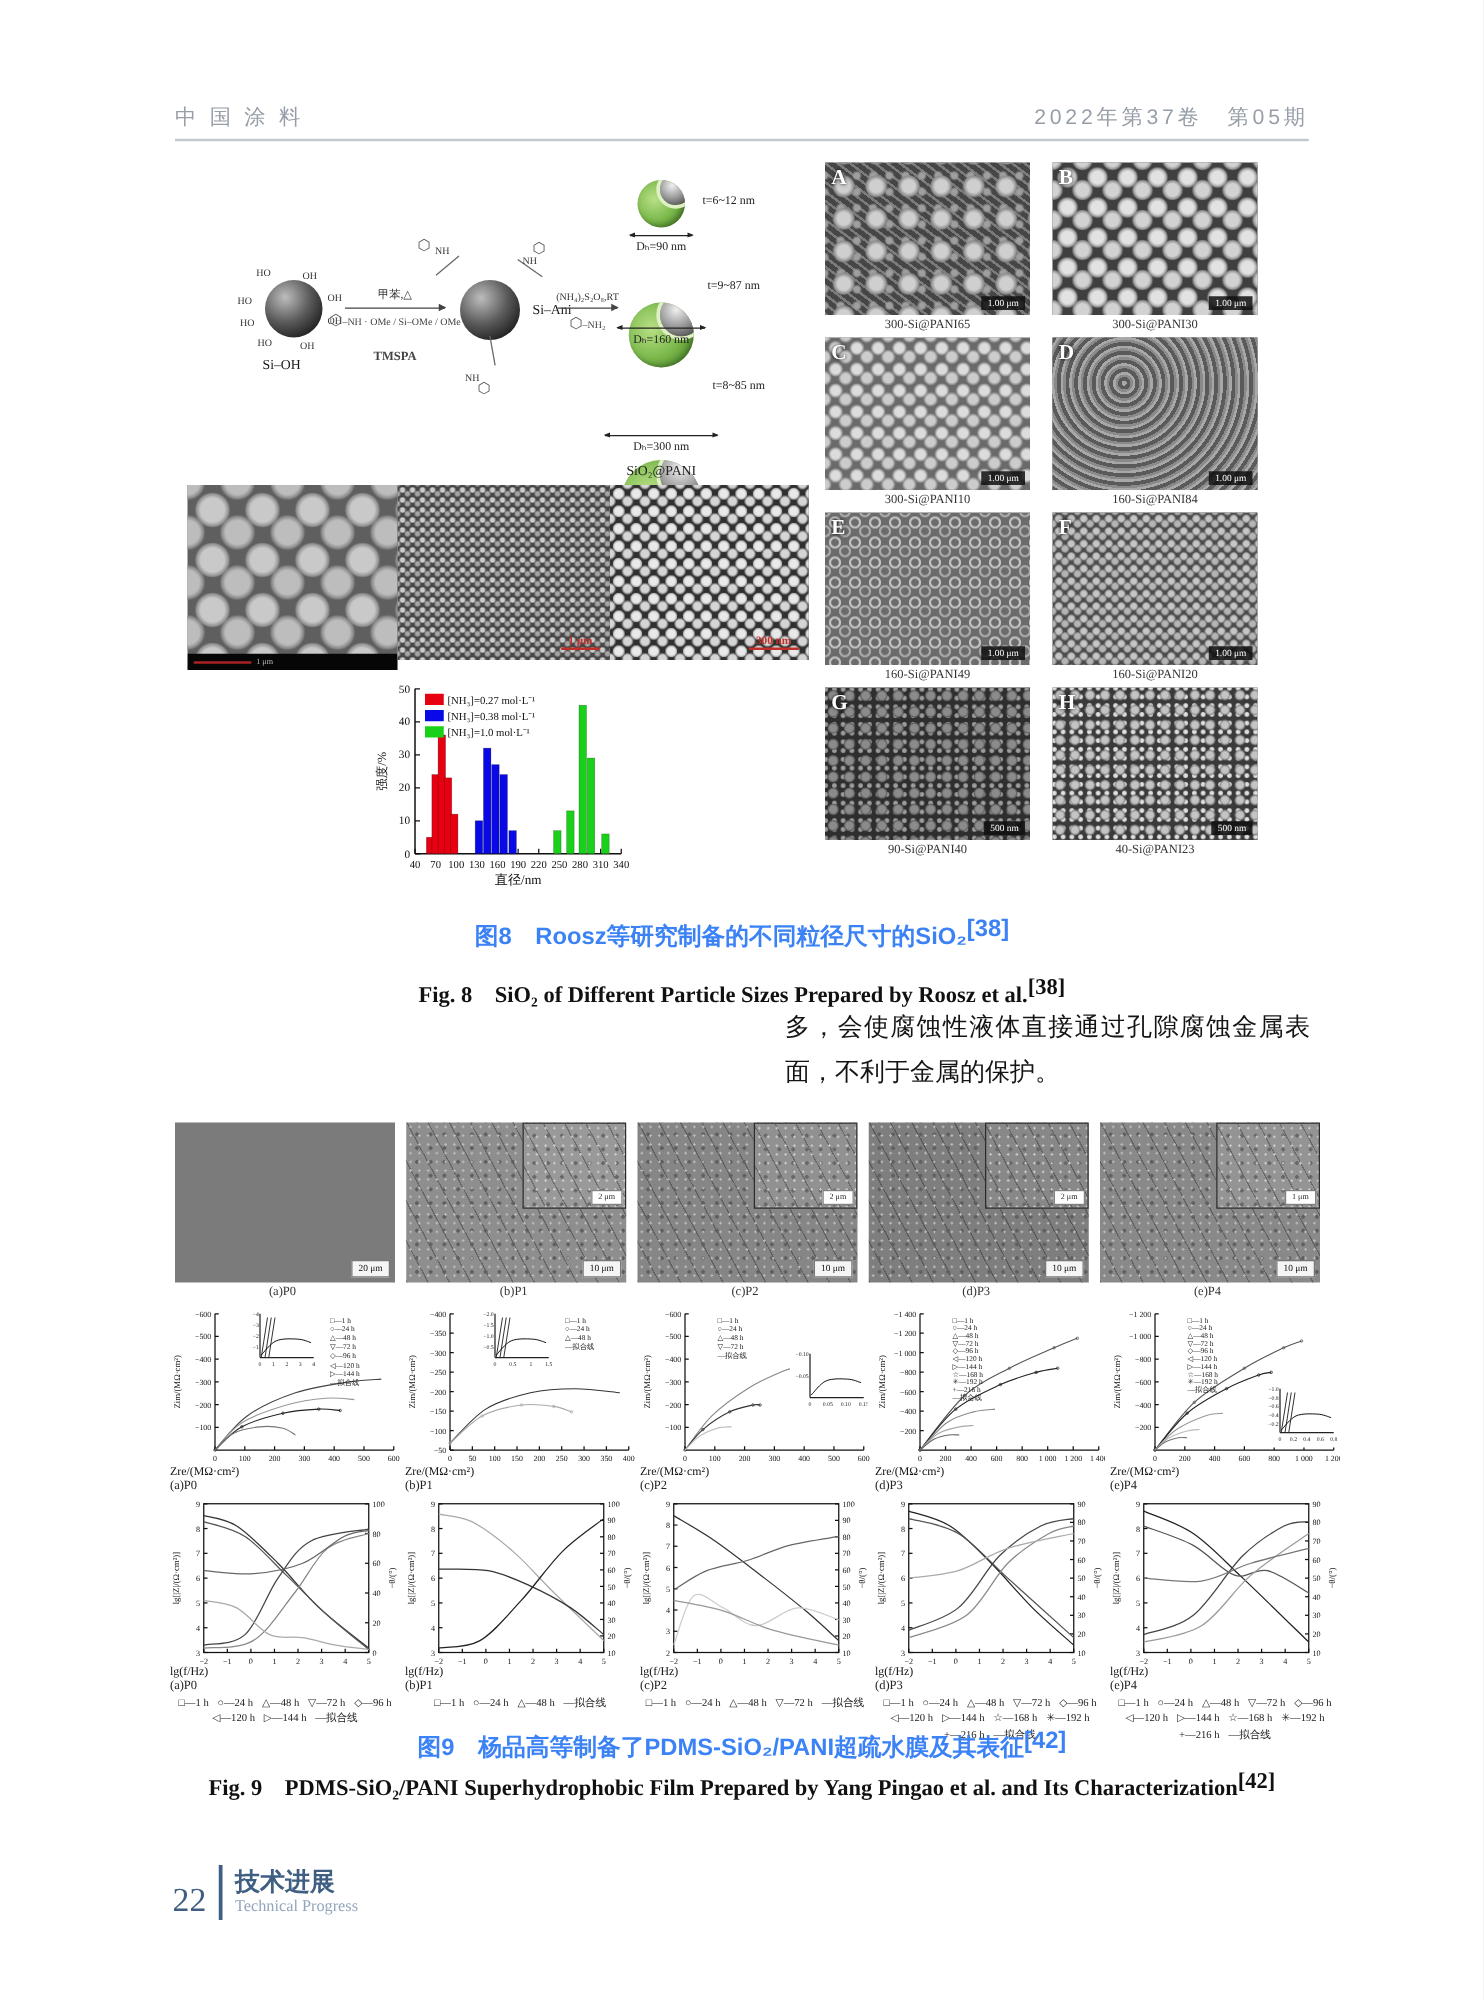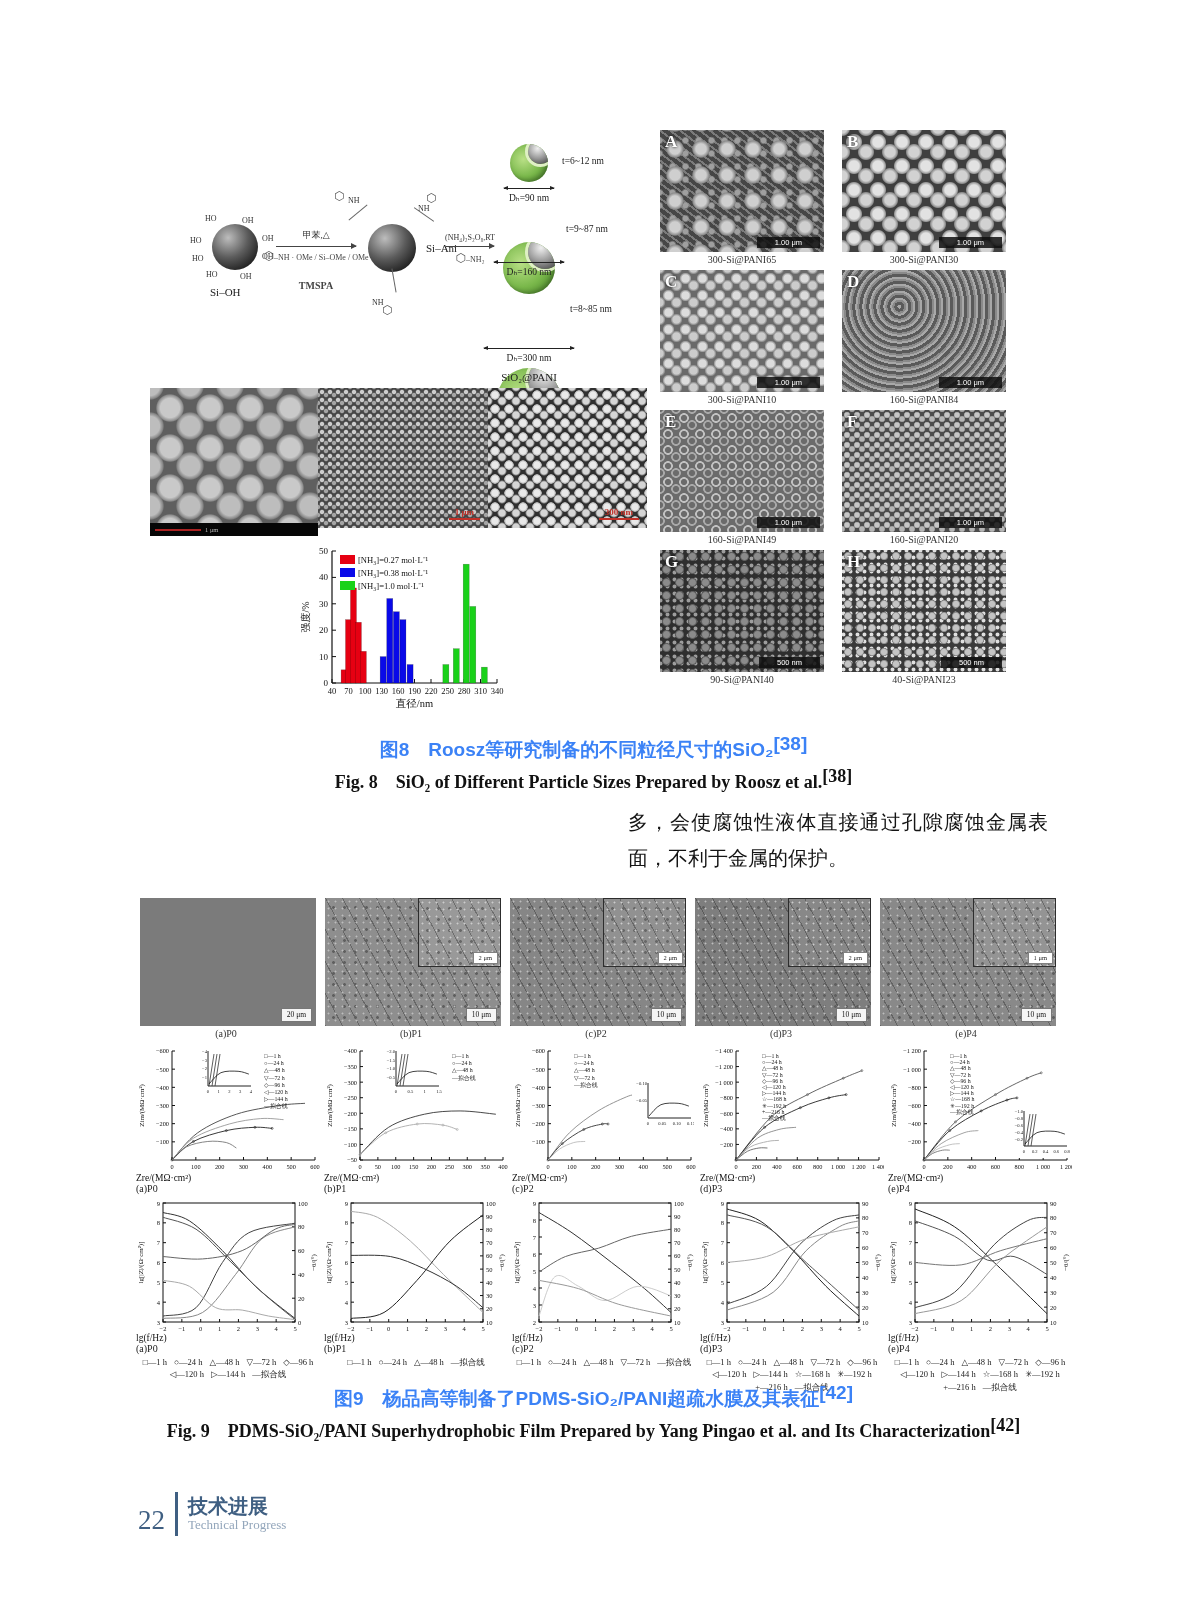--- a/index.html
+++ b/index.html
@@ -8,21 +8,21 @@
         border-right:5px solid #cfcfcf;border-bottom:2px solid #dedede;}
   
   .hdr{position:absolute;left:140px;top:82px;width:907px;display:flex;justify-content:space-between;
        align-items:flex-end;border-bottom:2px solid #c3c8cd;padding-bottom:6px;color:#979ea8;
        font-size:17px;letter-spacing:3px;font-family:"Liberation Sans","DejaVu Sans",sans-serif;}
   
   .sem-img{position:relative;overflow:hidden;}
   .sem-letter{position:absolute;left:5px;top:2px;color:#fff;font-size:17px;font-weight:bold;
               font-family:"Liberation Serif",serif;text-shadow:0 0 3px #000;}
   .chip-dark{position:absolute;right:4px;bottom:4px;background:rgba(15,15,15,.85);color:#fff;
-             font-size:7.5px;padding:1px 18px;line-height:1.2;font-family:Liberation Sans, sans-serif;}
+             font-size:7.5px;padding:1px 5px;line-height:1.2;font-family:Liberation Serif, serif;}
   .chip-red{position:absolute;right:8px;bottom:8px;color:#c03028;font-size:9px;font-weight:bold;
             border-bottom:2px solid #c03028;padding:0 6px 1px;font-family:"Liberation Serif",serif;}
   .chip-white{position:absolute;right:4px;bottom:4px;background:#f5f5f5;color:#111;border:1px solid #777;
               font-size:7.5px;padding:1px 5px 2px;text-align:center;font-family:"Liberation Serif",serif;}
   .micro-bar{position:absolute;left:0;right:0;bottom:0;height:13px;background:#060606;display:flex;
              align-items:center;gap:4px;padding:0 5px;color:#bbb;font-size:6.5px;}
   .micro-bar .redline{flex:0 0 46px;height:2px;background:#a22;}
   .sem-label{text-align:center;font-size:10px;color:#333;padding-top:2px;font-family:"Liberation Serif",serif;}
   
   .tex-mix{background-color:#575757;background-image:
@@ -131,20 +131,24 @@
   .foot-sep{width:3px;height:44px;background:#3f5f82;}
   .foot-cn{font-family:"Liberation Sans","DejaVu Sans",sans-serif;font-weight:bold;font-size:20px;color:#3f5f82;line-height:1.1;}
   .foot-en{font-size:13px;color:#93a6bb;}
   svg text{font-family:"Liberation Serif",serif;}
 </style>
 </head>
 <body>
 
 <div class="page">
 
+  <div class="hdr">
+    <span>中 国 涂 料</span>
+    <span>2022年第37卷　第05期</span>
+  </div>
 
   <div class="scheme">
     <div class="abs sphere-dark" style="left:62px;top:96px;width:46px;height:46px;"></div>
     <span class="oh" style="left:55px;top:86px;">HO</span>
     <span class="oh" style="left:92px;top:88px;">OH</span>
     <span class="oh" style="left:40px;top:108px;">HO</span>
     <span class="oh" style="left:112px;top:106px;">OH</span>
     <span class="oh" style="left:42px;top:126px;">HO</span>
     <span class="oh" style="left:112px;top:124px;">OH</span>
     <span class="oh" style="left:56px;top:142px;">HO</span>
@@ -324,21 +328,21 @@
         <div class="sem-img tex-blobs-light">
           <span class="sem-letter">H</span>
           <span class="chip-dark">500 nm</span>
         </div>
         <div class="sem-label">40-Si@PANI23</div>
       </div>
     </div>
 
   <div class="fig-caption" style="top:733px;">
     <div><span class="cap-cn">图8　Roosz等研究制备的不同粒径尺寸的SiO₂</span><sup class="cap-cn">[38]</sup></div>
-    <div style="margin-top:3px;"><span class="cap-en">Fig. 8　SiO₂ of Different Particle Sizes Prepared by Roosz et al.</span><sup class="cap-en">[38]</sup></div>
+    <div style="margin-top:17px;"><span class="cap-en">Fig. 8　SiO₂ of Different Particle Sizes Prepared by Roosz et al.</span><sup class="cap-en">[38]</sup></div>
   </div>
 
   <div class="bodycol" style="left:628px;">多，会使腐蚀性液体直接通过孔隙腐蚀金属表面，不利于金属的保护。</div>
 
   <div class="sem9-row" id="sem9row">
       <div class="sem9-cell">
         <div class="sem-img tex-flat">
           <span class="chip-white">20 μm</span>
         </div>
         <div class="sem-label">(a)P0</div>

